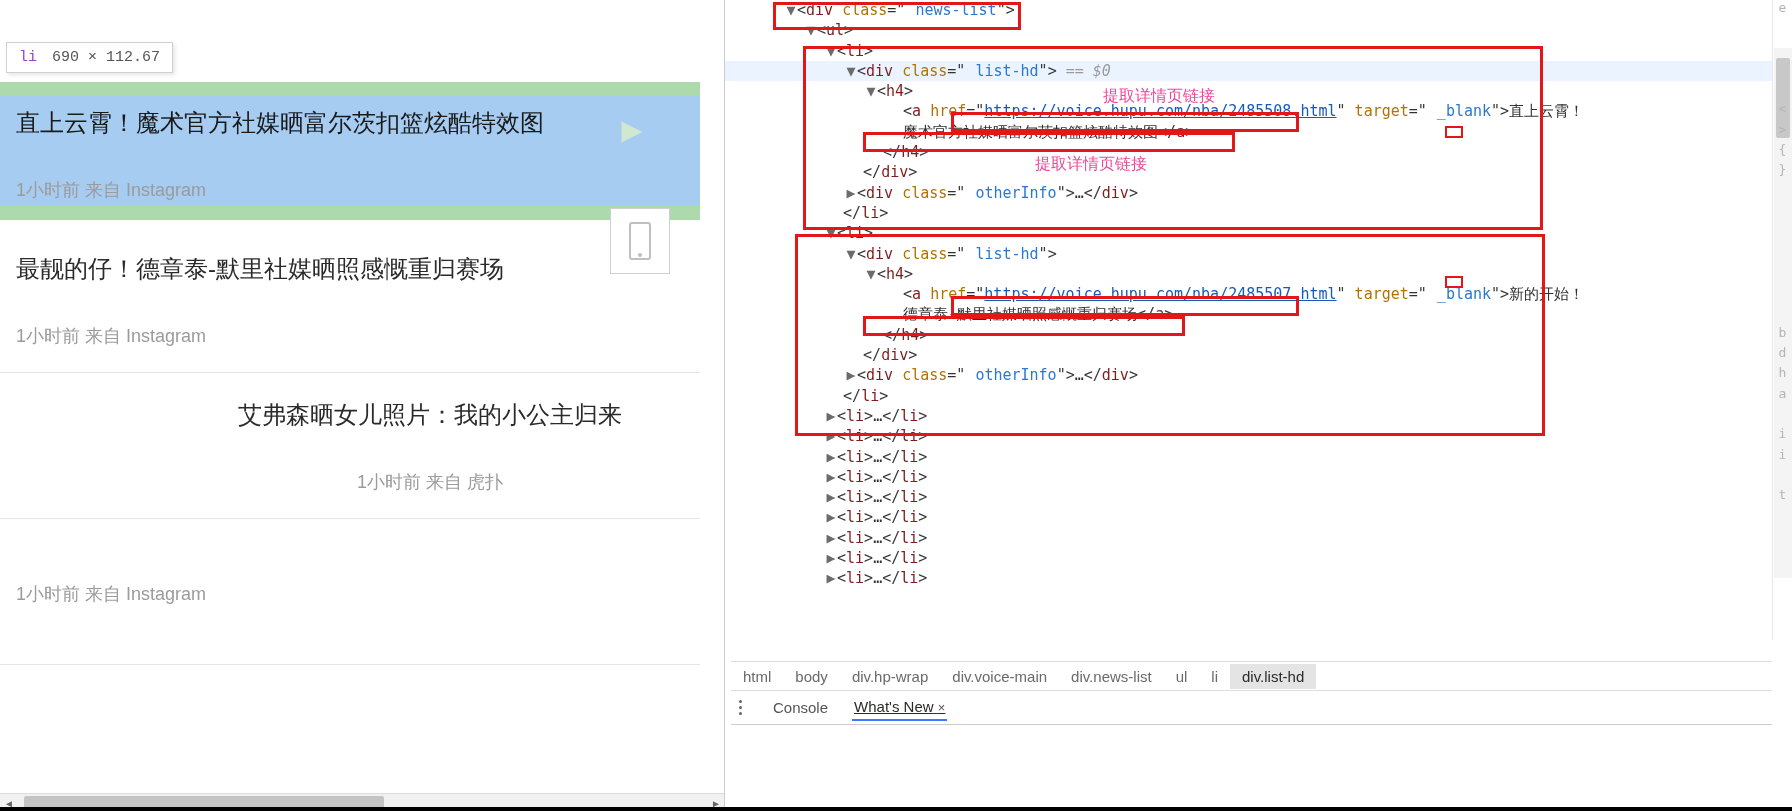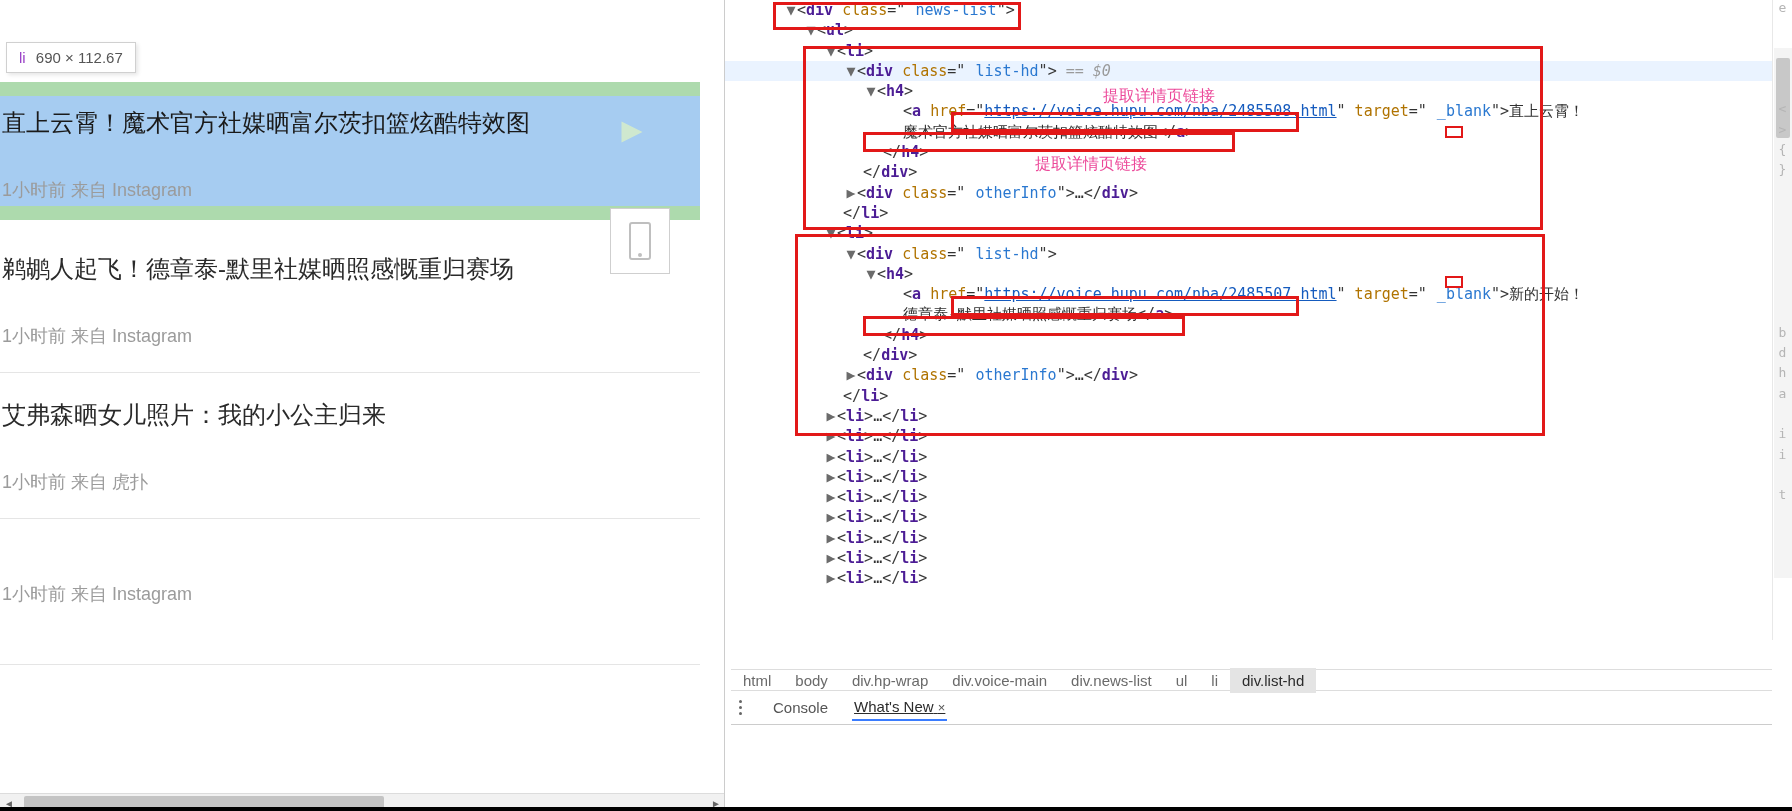--- a/index.html
+++ b/index.html
@@ -6,29 +6,29 @@
   html,body { width:1792px; height:811px; font-family:"Segoe UI","Microsoft YaHei",Arial,sans-serif; overflow:hidden; background:#fff; }
   .root { display:flex; width:1792px; height:811px; }
 
   
   .page-panel { width:725px; height:811px; position:relative; border-right:1px solid #ccc; background:#fff; overflow:hidden; }
   .page-scroll { position:absolute; left:0; top:0; width:725px; height:790px; overflow:hidden; }
   .page-inner { position:relative; width:700px; }
 
   .tooltip {
     position:absolute; left:6px; top:42px; background:#fff; border:1px solid #d0d0d0; box-shadow:2px 2px 4px rgba(0,0,0,0.1);
-    padding:6px 12px; font-size:15px; color:#555;
+    padding:6px 12px; font-size:15px; color:#555;font-family:Liberation Mono, monospace;
   }
   .tooltip .li-tag { color:#9a41c7; font-weight:500; margin-right:6px; }
 
   .hl-margin-top { position:absolute; left:0; top:82px; width:700px; height:14px; background:#9fd39f; opacity:.85; }
   .hl-item      { position:absolute; left:0; top:96px; width:700px; height:110px; background:#9cc6ef; opacity:.9; }
   .hl-margin-bot{ position:absolute; left:0; top:206px; width:700px; height:14px; background:#9fd39f; opacity:.85; }
 
-  .news-item { position:absolute; left:0; width:844px; padding-left:2px; }
+  .news-item { position:absolute; left:0; width:844px; padding-left:16px; }
   .news-item h4 { font-size:24px; font-weight:500; color:#2a2a2a; line-height:34px; }
   .news-item .meta { font-size:18px; color:#9b9b9b; margin-top:38px; }
   .news-item.highlighted h4 { color:#1a1a1a; }
   .sep { position:absolute; left:0; width:700px; height:1px; background:#e5e5e5; }
 
   .device-box {
     position:absolute; right:30px; top:208px; width:60px; height:66px; border:1px solid #cfcfcf;
     display:flex; align-items:center; justify-content:center; background:#fff;
   }
   .device-box svg { width:26px; height:40px; }
@@ -42,39 +42,39 @@
   .hscroll .arrow { position:absolute; top:0; width:18px; height:18px; display:flex; align-items:center; justify-content:center; color:#666; font-size:10px;}
   .hscroll .arrow.l { left:0; }
   .hscroll .arrow.r { right:0; }
 
   
   .devtools { flex:1; position:relative; height:811px; background:#fff; }
 
   .dom { position:absolute; left:0; top:0; right:20px; bottom:160px; font-family:Consolas,Menlo,monospace; font-size:15px; line-height:20.3px; overflow:hidden; }
   .dom .line { white-space:pre; color:#313131; position:relative; }
   .dom .tri { display:inline-block; width:12px; text-align:center; color:#6b6b6b; }
-  .blue  { color:#4c1d95;font-weight:bold; }
+  .blue  { color:#7f1d1d; }
   .attr  { color:#b07300; }
   .val   { color:#2a78d0;margin-left:10px; }
   .link  { color:#155bbe; text-decoration:underline; }
   .angle { color:#3a3a3a; }
   .gray  { color:#9a9a9a; font-style:italic; }
   .indent1{ padding-left:60px; } .indent2{ padding-left:80px;} .indent3{padding-left:100px;}
   .indent4{ padding-left:120px;} .indent5{ padding-left:140px;} .indent6{padding-left:160px;}
   .line.selected { background:#eaf3ff; }
 
   .redbox { position:absolute; border:3px solid #e21818; pointer-events:none; }
   .redlabel { position:absolute; color:#ec4899; font-family:"Microsoft YaHei",sans-serif; font-size:16px; font-weight:500; pointer-events:none; }
   .smallred { position:absolute; border:2px solid #e21818; width:18px; height:12px; }
 
   .mini-scroll { position:absolute; right:0; top:48px; width:18px; height:530px; background:#f4f4f4; }
   .mini-scroll .thumb { position:absolute; left:2px; top:10px; width:14px; height:80px; background:#c8c8c8; border-radius:2px; }
 
   .breadcrumb {
-    position:absolute; left:6px; right:20px; bottom:120px; height:22px; border-top:1px solid #ddd; border-bottom:1px solid #ddd;
+    position:absolute; left:6px; right:20px; bottom:120px; height:30px; border-top:1px solid #ddd; border-bottom:1px solid #ddd;
     display:flex; align-items:center; font-size:15px; color:#6a6a6a; background:#fff;
   }
   .breadcrumb span { padding:4px 12px; cursor:pointer; }
   .breadcrumb span.cur { background:#e4e4e4; color:#2b2b2b; }
 
   .drawer-tabs {
     position:absolute; left:6px; right:20px; bottom:86px; height:34px; border-bottom:1px solid #ccc;
     display:flex; align-items:center; gap:22px; font-size:15px; color:#555;
   }
   .drawer-tabs .kebab { width:18px; display:flex; flex-direction:column; gap:3px; align-items:center; }
@@ -120,28 +120,28 @@
         </div>
 
         <div class="device-box">
           <svg viewBox="0 0 24 40">
             <rect x="2" y="2" width="20" height="36" rx="2" ry="2" fill="none" stroke="#bfbfbf" stroke-width="2"></rect>
             <circle cx="12" cy="34" r="2" fill="#bfbfbf"></circle>
           </svg>
         </div>
 
         <div class="news-item" style="top:252px;">
-          <h4>鹈鹕人起飞！德章泰-默里社媒晒照感慨重归赛场</h4>
+          <h4>最靓的仔！德章泰-默里社媒晒照感慨重归赛场</h4>
           <div class="meta">
             <span>1小时前</span> <span>来自 Instagram</span>
           </div>
         </div>
         <div class="sep" style="top:372px;"></div>
 
-        <div class="news-item" style="top:398px;">
+        <div class="news-item" style="top:398px;text-align:center;">
           <h4>艾弗森晒女儿照片：我的小公主归来</h4>
           <div class="meta">
             <span>1小时前</span> <span>来自 虎扑</span>
           </div>
         </div>
         <div class="sep" style="top:518px;"></div>
 
         <div class="news-item" style="top:544px;">
           <div class="meta">
             <span>1小时前</span> <span>来自 Instagram</span>

